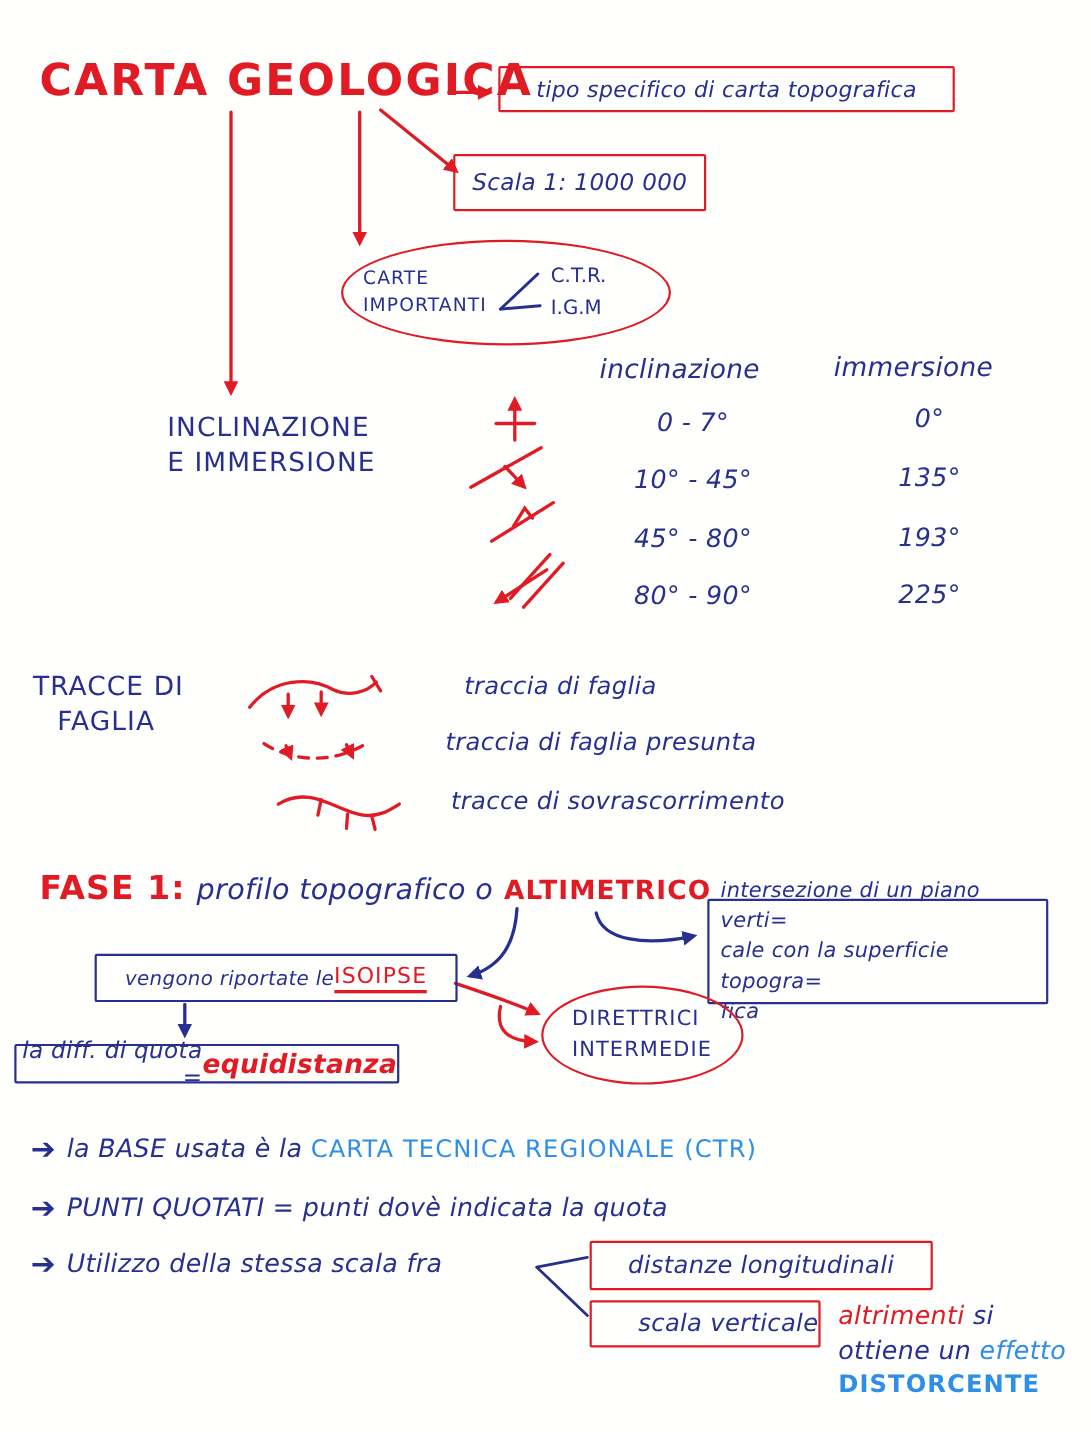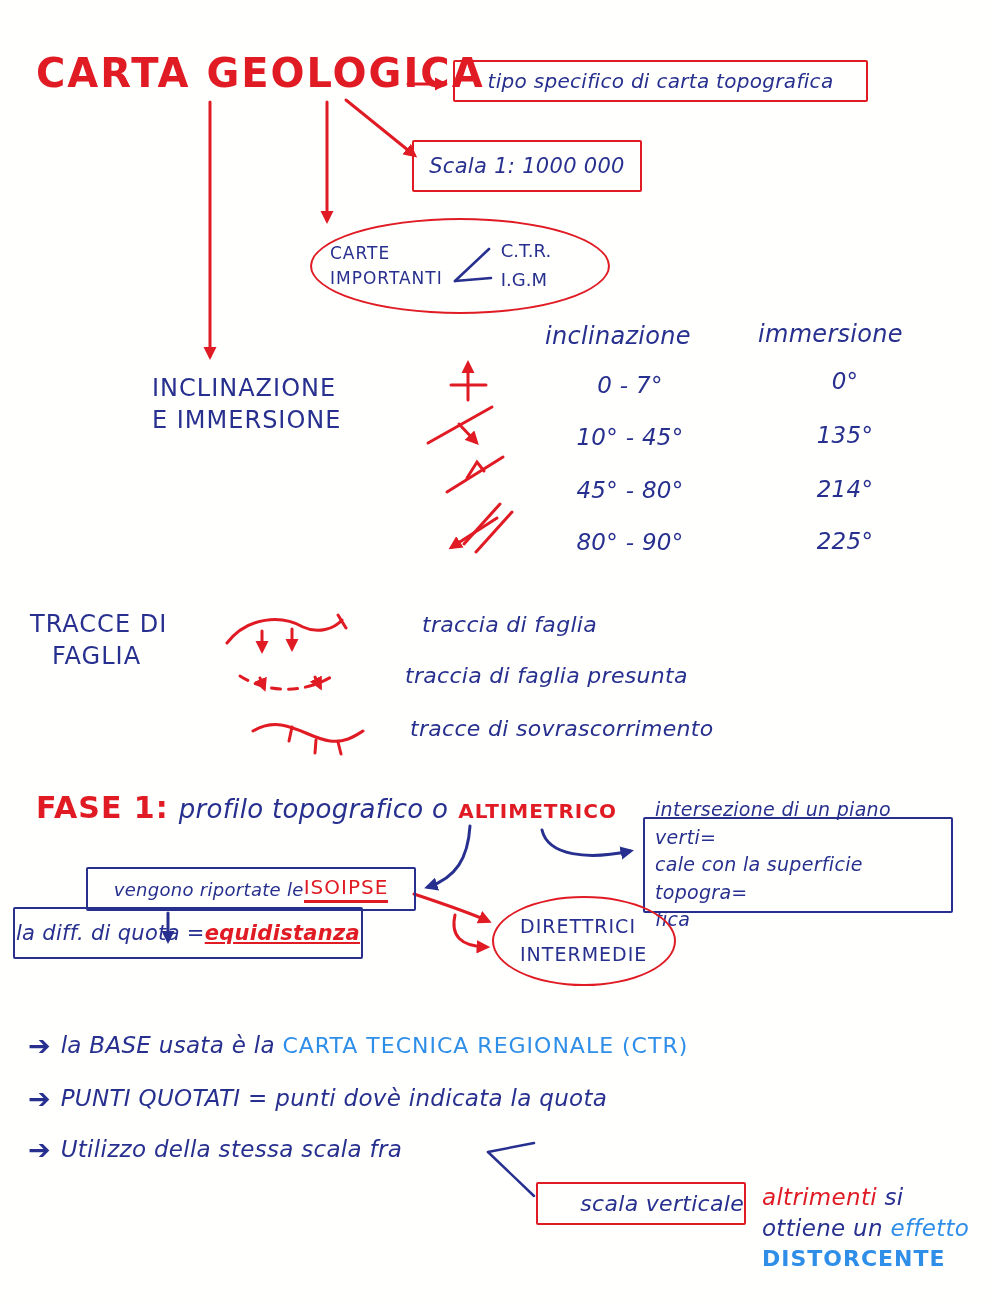--- a/index.html
+++ b/index.html
@@ -134,37 +134,37 @@
   </div>
 
   <div class="abs navy script" style="left:545px;top:322px;font-size:24px;">inclinazione</div>
   <div class="abs navy script" style="left:758px;top:320px;font-size:24px;">immersione</div>
 
   <span class="cell navy script" style="left:545px;top:372px;width:170px;">0 - 7°</span>
   <span class="cell navy script" style="left:780px;top:368px;width:130px;">0°</span>
   <span class="cell navy script" style="left:545px;top:424px;width:170px;">10° - 45°</span>
   <span class="cell navy script" style="left:780px;top:422px;width:130px;">135°</span>
   <span class="cell navy script" style="left:545px;top:477px;width:170px;">45° - 80°</span>
-  <span class="cell navy script" style="left:780px;top:476px;width:130px;">214°</span>
+  <span class="cell navy script" style="left:780px;top:476px;width:130px;">193°</span>
   <span class="cell navy script" style="left:545px;top:529px;width:170px;">80° - 90°</span>
   <span class="cell navy script" style="left:780px;top:528px;width:130px;">225°</span>
 
   <div class="abs navy caps" style="left:30px;top:608px;font-size:24px;line-height:1.35;">
     <div>TRACCE DI</div>
     <div style="padding-left:22px;">FAGLIA</div>
   </div>
 
   <div class="abs navy script" style="left:422px;top:612px;font-size:22px;">traccia di faglia</div>
   <div class="abs navy script" style="left:405px;top:663px;font-size:22px;">traccia di faglia presunta</div>
   <div class="abs navy script" style="left:410px;top:716px;font-size:22px;">tracce di sovrascorrimento</div>
 
   <div class="abs" style="left:36px;top:790px;display:flex;align-items:baseline;gap:10px;white-space:nowrap;">
     <span class="red caps" style="font-size:30px;font-weight:bold;">FASE 1:</span>
     <span class="navy script" style="font-size:26px;">profilo topografico o</span>
-    <span class="red caps" style="font-size:20px;font-weight:bold;">ALTIMETRICO</span>
+    <span class="red caps" style="font-size:24px;font-weight:bold;">ALTIMETRICO</span>
   </div>
 
   <div class="abs bbox" style="left:643px;top:817px;width:310px;height:96px;justify-content:flex-start;padding:14px 10px;">
     <div class="navy script" style="font-size:19px;line-height:1.45;">
       <div>intersezione di un piano verti=</div>
       <div>cale con la superficie topogra=</div>
       <div>fica</div>
     </div>
   </div>
 
@@ -173,43 +173,46 @@
     <span class="red caps hl-underline" style="font-size:20px;">ISOIPSE</span>
   </div>
 
   <div class="abs ellipse" style="left:492px;top:896px;width:184px;height:90px;padding-left:26px;">
     <div class="navy caps" style="font-size:19px;line-height:1.45;">
       <div>DIRETTRICI</div>
       <div>INTERMEDIE</div>
     </div>
   </div>
 
-  <div class="abs bbox" style="left:13px;top:907px;width:350px;height:52px;text-align:right;">
+  <div class="abs bbox" style="left:13px;top:949px;width:350px;height:36px;text-align:right;">
     <span class="navy script" style="font-size:21px;">la diff. di quota = </span>
-    <span class="red script" style="font-size:21px;font-weight:bold;text-decoration:underline;">equidistanza</span>
+    <span class="red script" style="font-size:24px;font-weight:bold;">equidistanza</span>
   </div>
 
   <div class="bullet" style="left:28px;top:1030px;">
     <span class="arrowglyph navy">➔</span>
     <span style="white-space:nowrap;">
       <span class="navy script" style="font-size:23px;">la BASE usata è la </span>
       <span class="lblue caps" style="font-size:22px;">CARTA TECNICA REGIONALE (CTR)</span>
     </span>
   </div>
 
   <div class="bullet" style="left:28px;top:1083px;">
     <span class="arrowglyph navy">➔</span>
     <span class="navy script" style="font-size:23px;white-space:nowrap;">PUNTI QUOTATI = punti dovè indicata la quota</span>
   </div>
 
   <div class="bullet" style="left:28px;top:1134px;">
     <span class="arrowglyph navy">➔</span>
     <span class="navy script" style="font-size:23px;white-space:nowrap;">Utilizzo della stessa scala fra</span>
   </div>
 
+  <div class="abs rbox" style="left:536px;top:1128px;width:312px;height:45px;">
+    <span class="navy script" style="font-size:22px;">distanze longitudinali</span>
+  </div>
 
   <div class="abs rbox" style="left:536px;top:1182px;width:210px;height:43px;justify-content:flex-end;">
     <span class="navy script" style="font-size:22px;">scala verticale</span>
   </div>
 
   <div class="abs" style="left:762px;top:1182px;width:225px;font-size:23px;line-height:1.35;">
     <div style="white-space:nowrap;">
       <span class="red script">altrimenti </span>
       <span class="navy script">si</span>
     </div>

